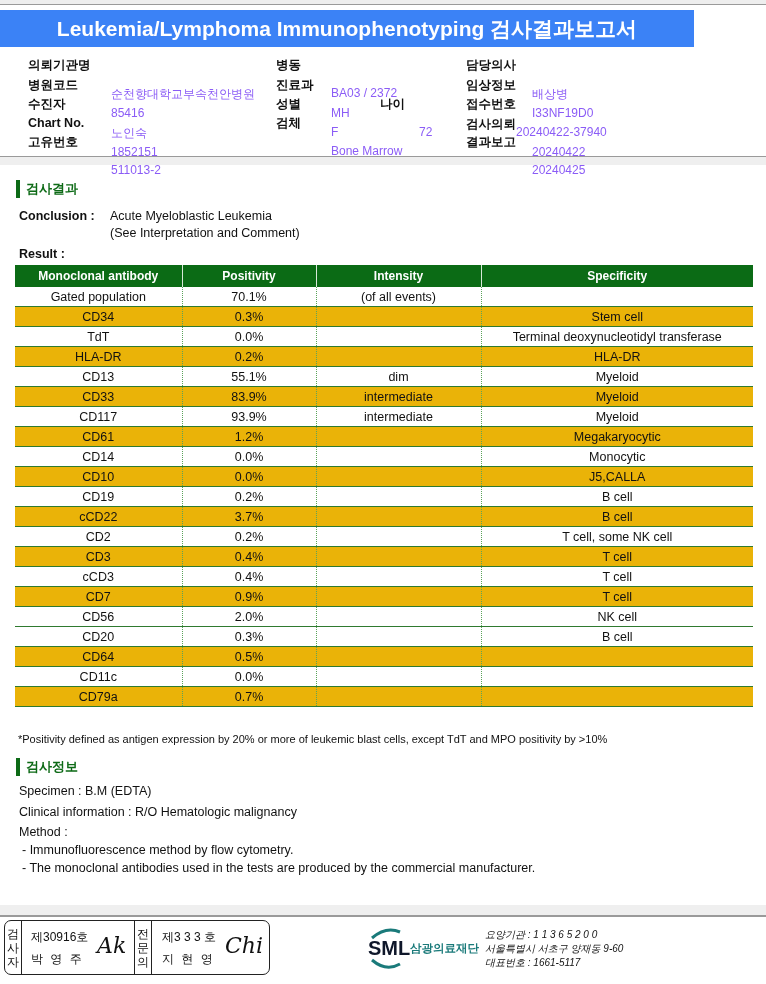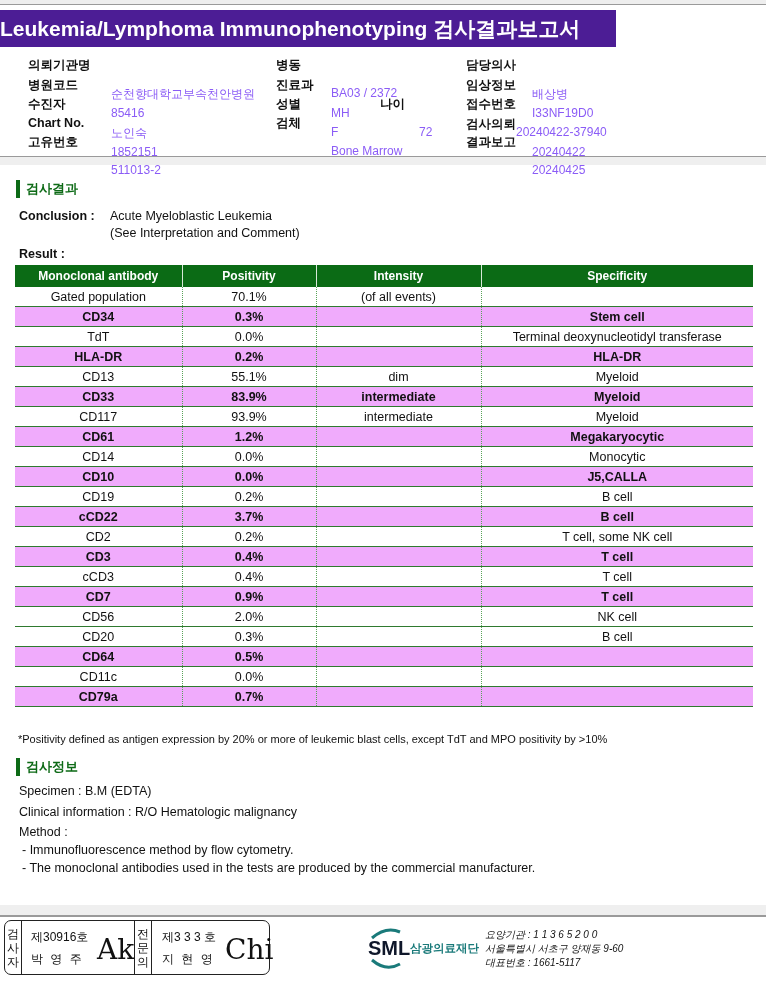--- a/index.html
+++ b/index.html
@@ -1,38 +1,38 @@
 <!DOCTYPE html>
 <html><head>
 <meta charset="utf-8">
 <style>
   html, body { margin:0; padding:0; }
   body { width:766px; height:984px; background:#ffffff; font-family:"Liberation Sans", "DejaVu Sans", sans-serif; color:#111; position:relative; overflow:hidden; }
   .topline { position:absolute; left:0; top:0; width:766px; height:4px; background:#eeeeee; border-bottom:1px solid #9a9a9a; }
-  .title-bar { position:absolute; left:0; top:10px; width:616px; height:37px; background:#4c1d95; color:#fff; text-align:left; font-size:21px; font-weight:bold; line-height:37px; }
+  .title-bar { position:absolute; left:0; top:10px; width:694px; height:37px; background:#3b82f6; color:#fff; text-align:center; font-size:21px; font-weight:bold; line-height:37px; }
   .info { position:absolute; font-size:12px; }
   .info .lbl { position:absolute; font-weight:bold; font-size:12.5px; white-space:nowrap; }
   .info .val { position:absolute; white-space:nowrap; color:#8b5cf6;margin-top:29px; }
   .sep { position:absolute; left:0; top:156px; width:766px; height:8px; background:#efefef; border-top:1px solid #9a9a9a; }
   .sec-head { position:absolute; left:16px; font-weight:bold; font-size:13px; color:#0d6a16; padding-left:6px; border-left:4px solid #0d6a16; height:18px; line-height:18px; }
   .bold { font-weight:bold; }
   .txt { position:absolute; font-size:12.5px; white-space:nowrap; }
   table.res { position:absolute; left:15px; top:265px; width:738px; border-collapse:collapse; font-size:12.5px; }
   table.res th { background:#0b6b15; color:#fff; height:20px; font-weight:bold; font-size:12px; border-right:1px solid #d8e8d8; }
   table.res th:last-child { border-right:none; }
   table.res td { height:19px; text-align:center; border-right:1px dotted #5aa35a; border-bottom:1px solid #2f7a2f; padding:0; }
   table.res td:last-child { border-right:none; }
-  table.res tr.alt td { background:#f0abfc;font-weight:bold; }
+  table.res tr.alt td { background:#eab308; }
   table.res col.c1 { width:167px; } table.res col.c2 { width:134px; } table.res col.c3 { width:165px; } table.res col.c4 { width:272px; }
   .footnote { position:absolute; left:18px; top:733px; font-size:11px; }
   .bottom-sep { position:absolute; left:0; top:905px; width:766px; height:10px; background:#efefef; border-bottom:2px solid #9a9a9a; }
   .signbox { position:absolute; left:4px; top:920px; width:264px; height:53px; border:1px solid #222; border-radius:7px; font-size:12px; }
   .signbox .vlbl { position:absolute; top:0; width:16px; height:53px; border-right:1px solid #222; font-size:12px; line-height:14px; text-align:center; display:flex; flex-direction:column; justify-content:center; }
   .signbox .cell { position:absolute; font-size:12px; white-space:nowrap; }
-  .sig { position:absolute; font-family:"DejaVu Serif", serif; font-size:28px; }
+  .sig { position:absolute; font-family:"DejaVu Serif", serif; font-style:italic; font-size:22px; }
   .logo { position:absolute; left:366px; top:926px; width:112px; height:44px; }
   .addr { position:absolute; left:485px; top:928px; font-size:10px; line-height:14px;font-style:italic; }
 </style>
 </head>
 <body>
 
 <div class="topline"></div>
 <div class="title-bar">Leukemia/Lymphoma Immunophenotyping 검사결과보고서</div>
 
 <div class="info">

